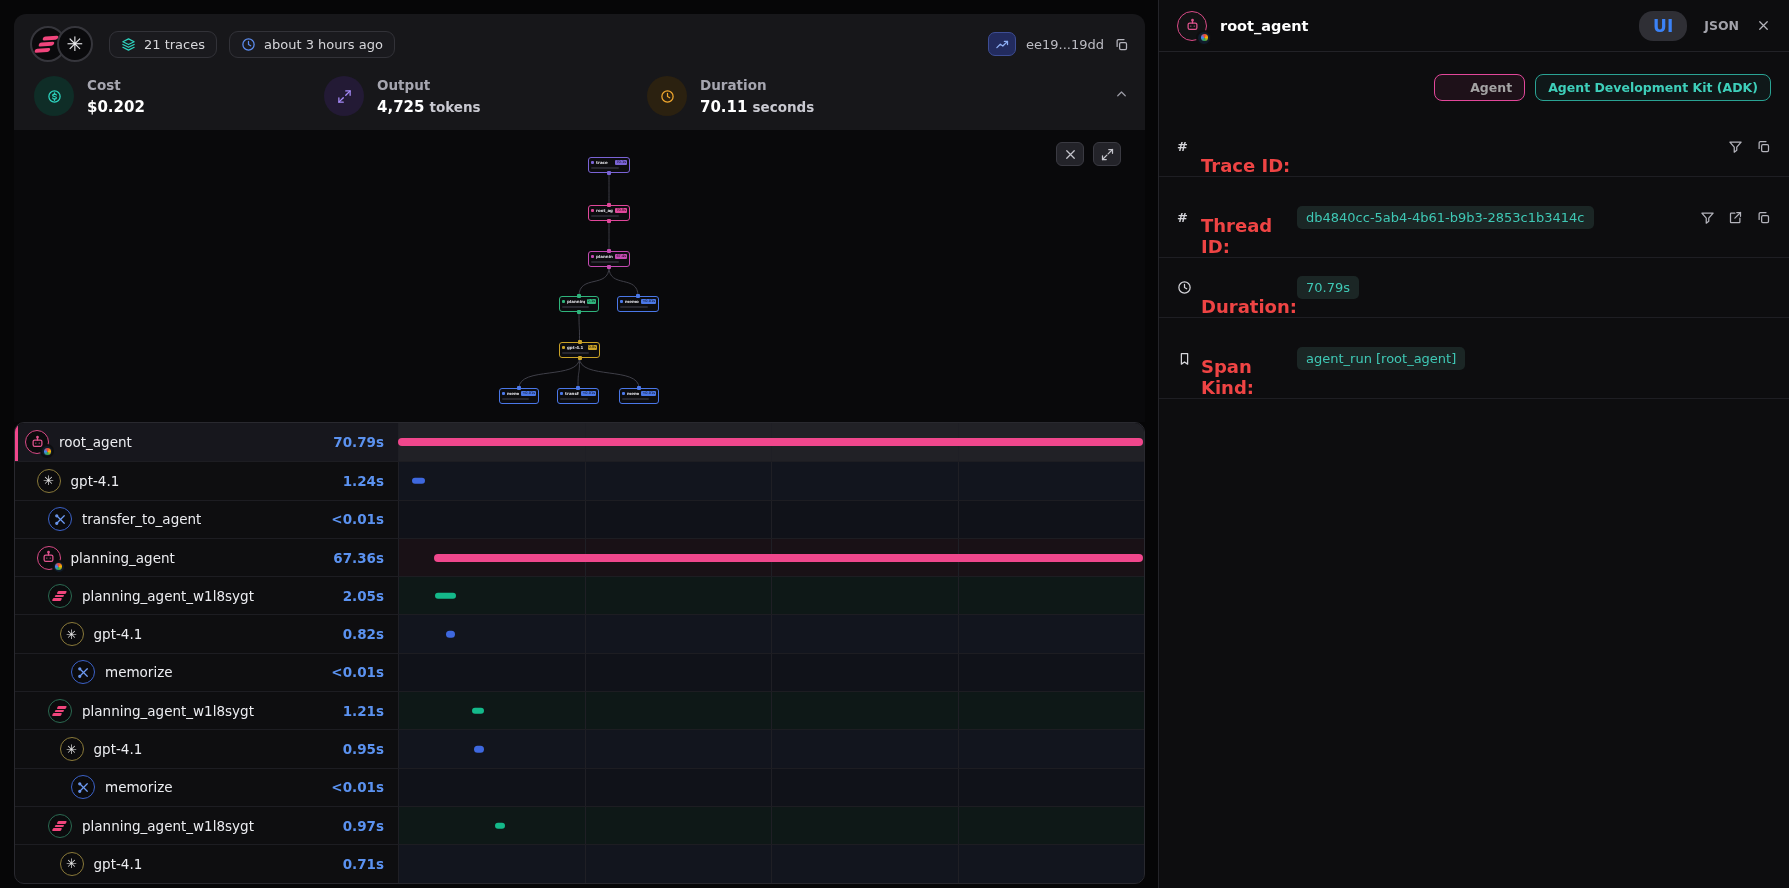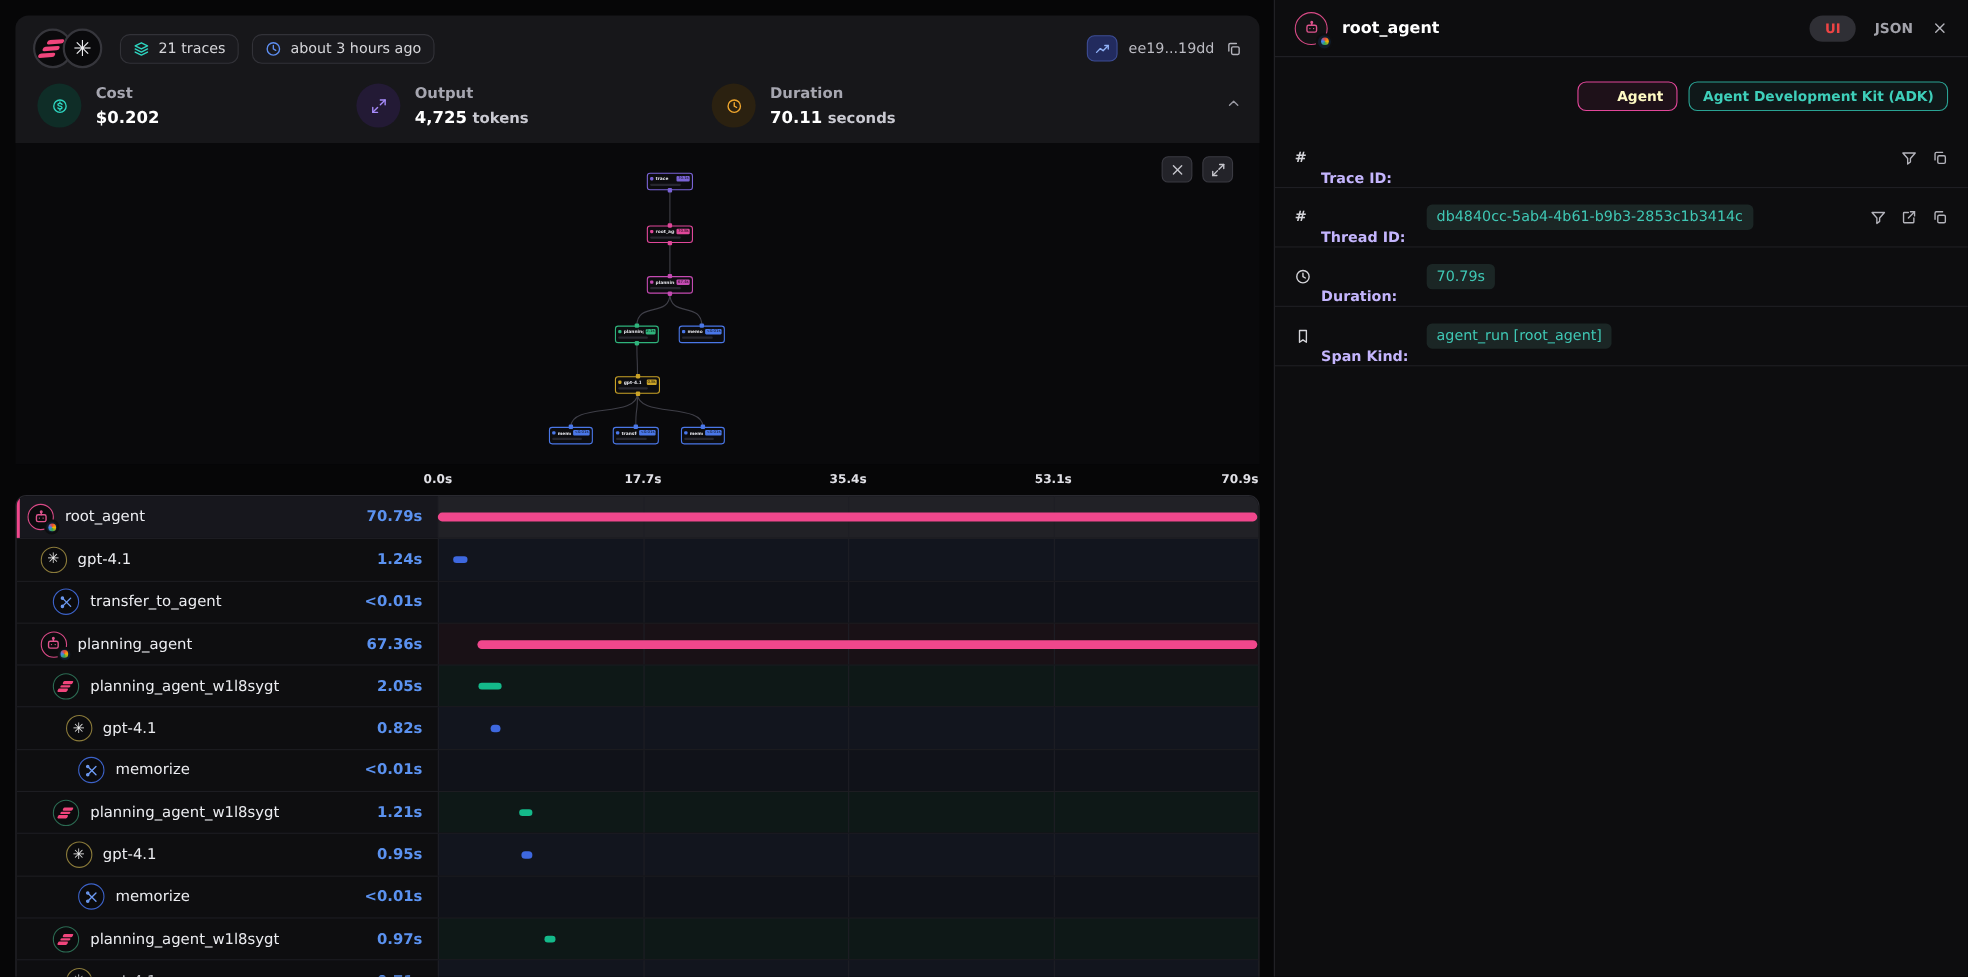--- a/index.html
+++ b/index.html
@@ -99,32 +99,32 @@
 
   
   .right-panel { position:absolute; left:1158px; top:0; width:631px; height:888px;
     background:#0d0d0f; border-left:1px solid #242429; }
   .rp-header { height:52px; display:flex; align-items:center; gap:13px; padding:0 18px; border-bottom:1px solid #222227; }
   .rp-avatar { width:30px; height:30px; border-radius:50%; border:1.5px solid #d84a86; background:#121214;
     display:flex; align-items:center; justify-content:center; color:#e0548e; position:relative; flex:none; }
   .rp-avatar .adk-mini { right:-6px; bottom:-6px; width:16px; height:16px; border-width:2px; }
   .rp-title { font-size:14.5px; font-weight:700; color:#ffffff; }
   .rp-header-right { margin-left:auto; display:flex; align-items:center; gap:17px; }
-  .tab-ui { background:#2f2f35; border-radius:14px; padding:5px 14px; font-size:12px; font-weight:700; color:#ef4444; cursor:pointer; }
+  .tab-ui { background:#2f2f35; border-radius:14px; padding:5px 14px; font-size:17px; font-weight:700; color:#3b82f6; cursor:pointer; }
   .tab-json { font-size:12.5px; font-weight:600; color:#a2a2aa; cursor:pointer; }
   .rp-close { color:#b5b5bc; font-size:14px; cursor:pointer; }
 
   .rp-badges { display:flex; justify-content:flex-end; gap:10px; padding:22px 18px 16px; }
   .rp-badge { border:1px solid; border-radius:8px; padding:5px 12px; font-size:12.5px; font-weight:700; }
-  .rp-badge.b-agent { border-color:#e2479a; color:#fef9c3; background:rgba(236,72,153,0.08);padding-left:35px; }
+  .rp-badge.b-agent { border-color:#e2479a; color:#a3a3a3; background:rgba(236,72,153,0.08);padding-left:35px; }
   .rp-badge.b-adk { border-color:#2aa394; color:#3ecfba; background:rgba(45,212,191,0.06); }
 
   .fld-row { display:flex; align-items:center; min-height:38px; padding:0 18px; border-bottom:1px solid #1e1e23; }
   .fld-icon { width:24px; color:#d5d5da; font-weight:700; font-size:13px; display:flex; align-items:center; flex:none; }
-  .fld-label { width:96px; font-size:13px; font-weight:600; color:#c4b5fd; flex:none;margin-top:38px; }
+  .fld-label { width:96px; font-size:18px; font-weight:600; color:#ef4444; flex:none;margin-top:38px; }
   .fld-chip { background:#1b2625; border-radius:5px; padding:4px 9px; font-size:13px; color:#3fc8b5; white-space:nowrap; }
   .fld-actions { margin-left:auto; display:flex; gap:13px; color:#b4b4bc; }
   .fld-actions .icon-btn { color:#b4b4bc; }
 </style>
 </head>
 <body>
 
 <div class="left-panel">
 
   <div class="summary-card">
@@ -338,27 +338,20 @@
         <div class="gn-top">
           <span class="gn-ic" style="background:#4a77e8"></span>
           <span class="gn-label">memorize</span>
           <span class="gn-badge" style="background:#4a77e8">&lt;0.01s</span>
         </div>
         <div class="gn-sub"></div>
       </div>
       <span class="gn-dot" style="left: 623px; top: 256px; background: rgb(74, 119, 232);"></span>
     </div>
 
-  <div class="axis" id="axis">
-      <span style="left: 0px; transform: translateX(-50%);">0.0s</span>
-      <span style="left: 186.5px; transform: translateX(-50%);">17.7s</span>
-      <span style="left: 373px; transform: translateX(-50%);">35.4s</span>
-      <span style="left: 559.5px; transform: translateX(-50%);">53.1s</span>
-      <span style="left: 746px; transform: translateX(-100%);">70.9s</span>
-    </div>
 
   <div class="waterfall-card" id="waterfall">
       <div class="wf-row selected">
         <div class="wf-name" style="padding-left:10px">
           <span class="sp-icon t-agent">
             <svg width="15" height="15" viewBox="0 0 24 24" fill="none" stroke="currentColor" stroke-width="2" stroke-linecap="round" stroke-linejoin="round">
               <rect x="5" y="8" width="14" height="10" rx="2.5"></rect>
               <path d="M12 4.5V8"></path>
               <circle cx="12" cy="3.5" r="1.2"></circle>
               <circle cx="9.3" cy="12.8" r="1" fill="currentColor" stroke="none"></circle>

